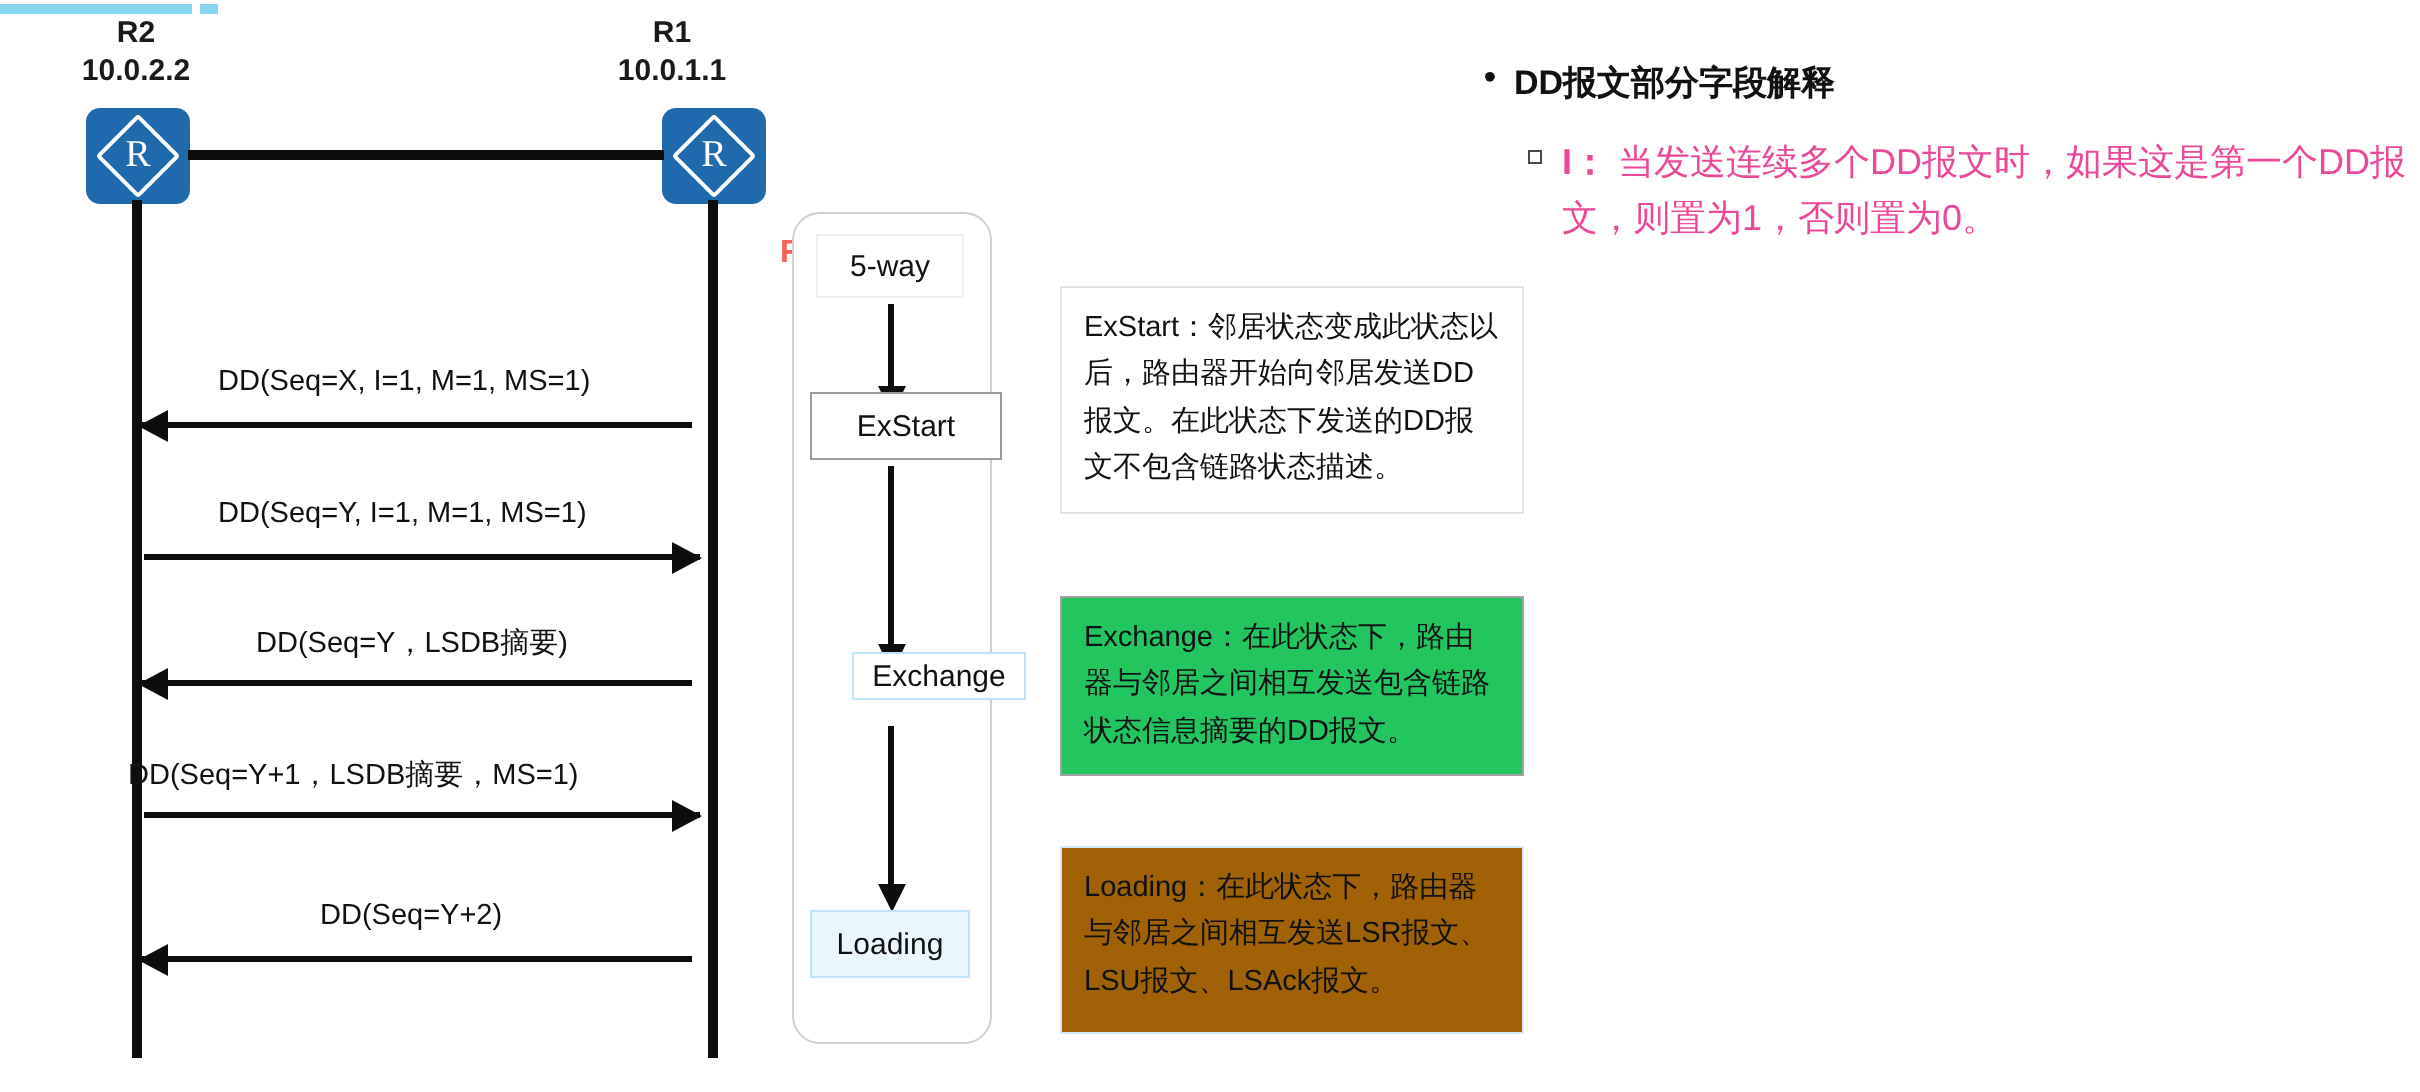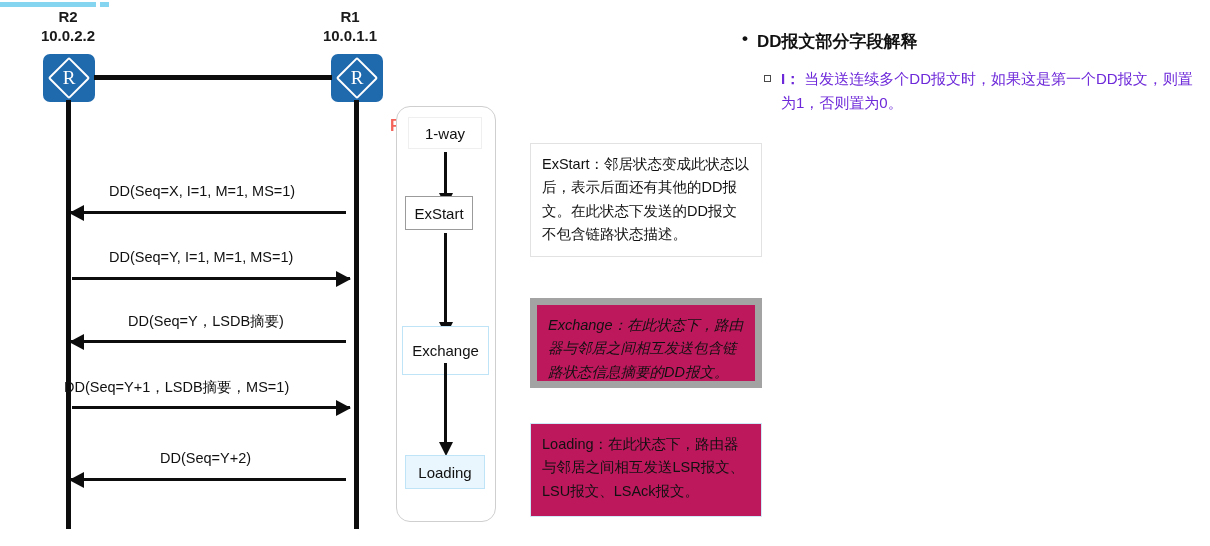--- a/index.html
+++ b/index.html
@@ -77,60 +77,60 @@
     width:0;height:0;border-left:7px solid transparent;border-right:7px solid transparent;
     border-top:14px solid #0d0d0d;
   }
 
   
   .note{
     position:absolute;box-sizing:border-box;padding:9px 11px;
     font-size:14.5px;line-height:1.62;color:#111111;
   }
   .note.n-exstart{border:1px solid #e2e2e2;background:#ffffff;}
-  .note.n-exchange{border:7px solid #a3a3a3;background:#be185d;font-style:italic;}
-  .note.n-loading{border:1px solid #cfe9f8;background:#be185d;}
+  .note.n-exchange{border:1px solid #a3a3a3;background:#22c55e;}
+  .note.n-loading{border:1px solid #cfe9f8;background:#a16207;}
 
   
   .panel{position:absolute;left:742px;top:30px;width:462px;}
   .panel-head{
     display:flex;align-items:flex-start;gap:9px;
     font-size:17px;font-weight:bold;color:#111111;margin-bottom:14px;
   }
   .panel-head .bullet{font-size:17px;line-height:1.1;color:#111111;}
   .panel-list{margin:0;padding:0;list-style:none;}
   .panel-item{
     display:flex;align-items:flex-start;gap:10px;
     margin-bottom:11px;padding-left:22px;
   }
   .panel-item .sq{
     flex:0 0 auto;margin-top:8px;width:5px;height:5px;
     border:1px solid #4a4a4a;background:#ffffff;
   }
-  .panel-text{font-size:15px;line-height:1.58;color:#6d28d9;}
+  .panel-text{font-size:18px;line-height:1.58;color:#ec4899;}
   .panel-text b{font-weight:bold;}
 </style>
 </head>
 <body>
 
 <div class="stage">
 
   <div class="topbar a"></div>
   <div class="topbar b"></div>
 
   <div class="node-label" style="left:-2px;top:8px;">
     <div>R2</div>
     <div>10.0.2.2</div>
   </div>
   <div class="node" style="left:43px;top:54px;">
     <div class="diamond"></div>
     <div class="rch">R</div>
   </div>
 
-  <div class="node-label" style="left:280px;top:8px;">
+  <div class="node-label" style="left:266px;top:8px;">
     <div>R1</div>
     <div>10.0.1.1</div>
   </div>
   <div class="node" style="left:331px;top:54px;">
     <div class="diamond"></div>
     <div class="rch">R</div>
   </div>
 
   <div class="hlink" style="left:94px;top:75px;width:238px;"></div>
 
@@ -159,38 +159,38 @@
     <span class="head"></span>
   </div>
 
   <div class="msg-label" style="left:160px;top:450px;">DD(Seq=Y+2)</div>
   <div class="arrow left" style="left:70px;top:478px;width:276px;">
     <span class="head"></span>
   </div>
 
   <div class="flow-container" style="left:396px;top:106px;width:98px;height:414px;"></div>
 
-  <div class="state-box s-2way" style="left:408px;top:117px;width:74px;height:32px;">1-way</div>
+  <div class="state-box s-2way" style="left:408px;top:117px;width:74px;height:32px;">5-way</div>
   <div class="varrow" style="left:444px;top:152px;height:42px;">
     <span class="vhead"></span>
   </div>
 
-  <div class="state-box s-exstart" style="left:405px;top:196px;width:68px;height:34px;">ExStart</div>
+  <div class="state-box s-exstart" style="left:405px;top:196px;width:96px;height:34px;">ExStart</div>
   <div class="varrow" style="left:444px;top:233px;height:90px;">
     <span class="vhead"></span>
   </div>
 
-  <div class="state-box s-exchange" style="left:402px;top:326px;width:87px;height:49px;text-align:right;">Exchange</div>
+  <div class="state-box s-exchange" style="left:426px;top:326px;width:87px;height:24px;text-align:right;">Exchange</div>
   <div class="varrow" style="left:444px;top:363px;height:80px;">
     <span class="vhead"></span>
   </div>
 
   <div class="state-box s-loading" style="left:405px;top:455px;width:80px;height:34px;">Loading</div>
 
-  <div class="note n-exstart" style="left:530px;top:143px;width:232px;height:114px;">ExStart：邻居状态变成此状态以后，表示后面还有其他的DD报文。在此状态下发送的DD报文不包含链路状态描述。</div>
+  <div class="note n-exstart" style="left:530px;top:143px;width:232px;height:114px;">ExStart：邻居状态变成此状态以后，路由器开始向邻居发送DD报文。在此状态下发送的DD报文不包含链路状态描述。</div>
   <div class="note n-exchange" style="left:530px;top:298px;width:232px;height:90px;">Exchange：在此状态下，路由器与邻居之间相互发送包含链路状态信息摘要的DD报文。</div>
   <div class="note n-loading" style="left:530px;top:423px;width:232px;height:94px;">Loading：在此状态下，路由器与邻居之间相互发送LSR报文、LSU报文、LSAck报文。</div>
 
   <div class="panel">
     <div class="panel-head">
       <span class="bullet">•</span>
       <span>DD报文部分字段解释</span>
     </div>
     <ul class="panel-list">
       <li class="panel-item">

